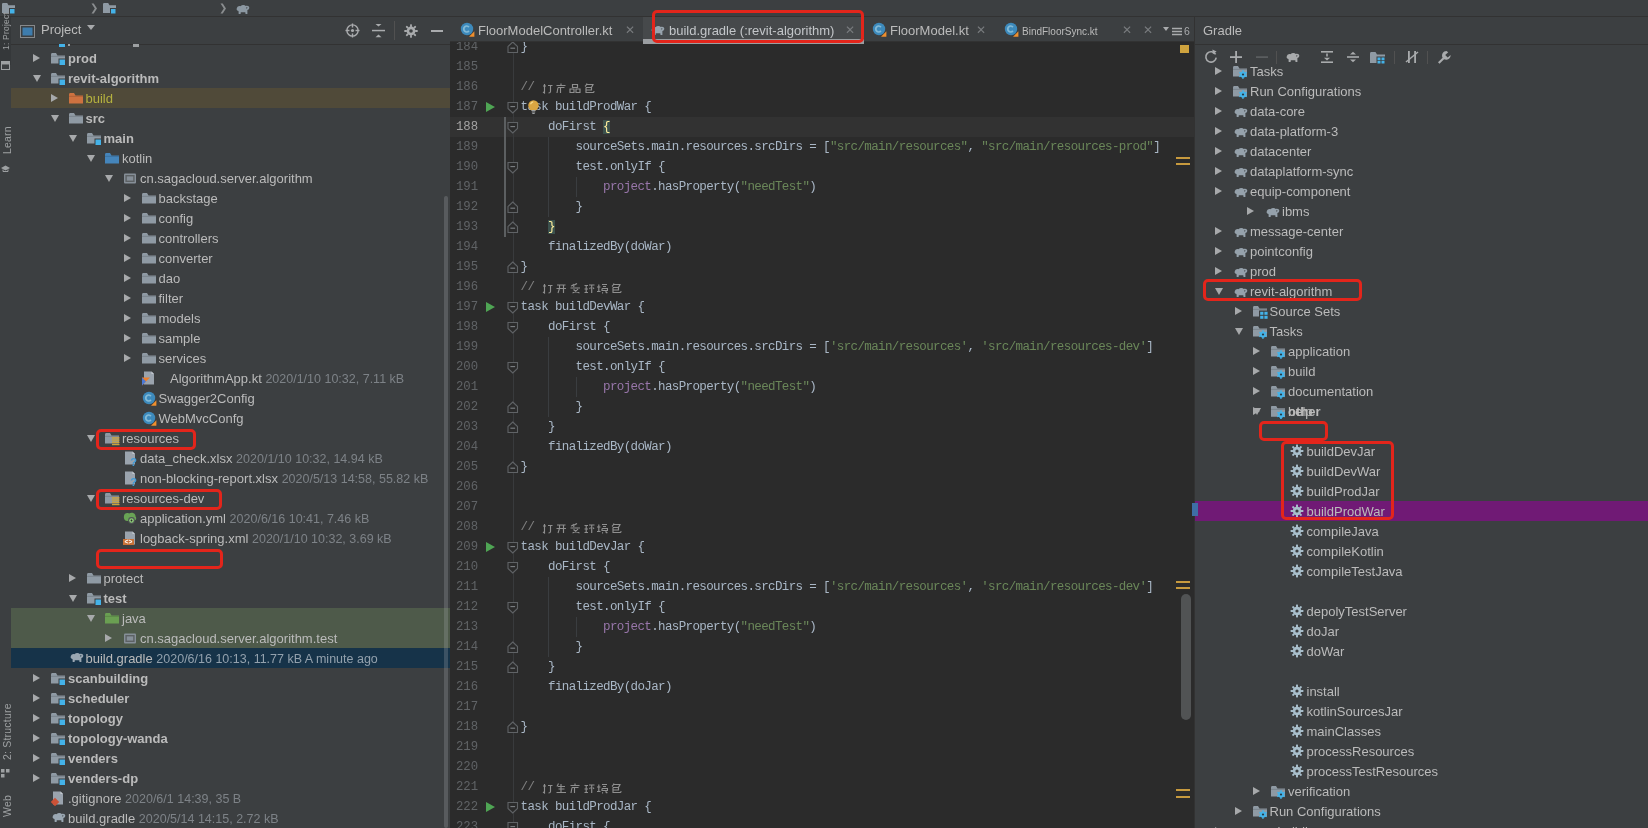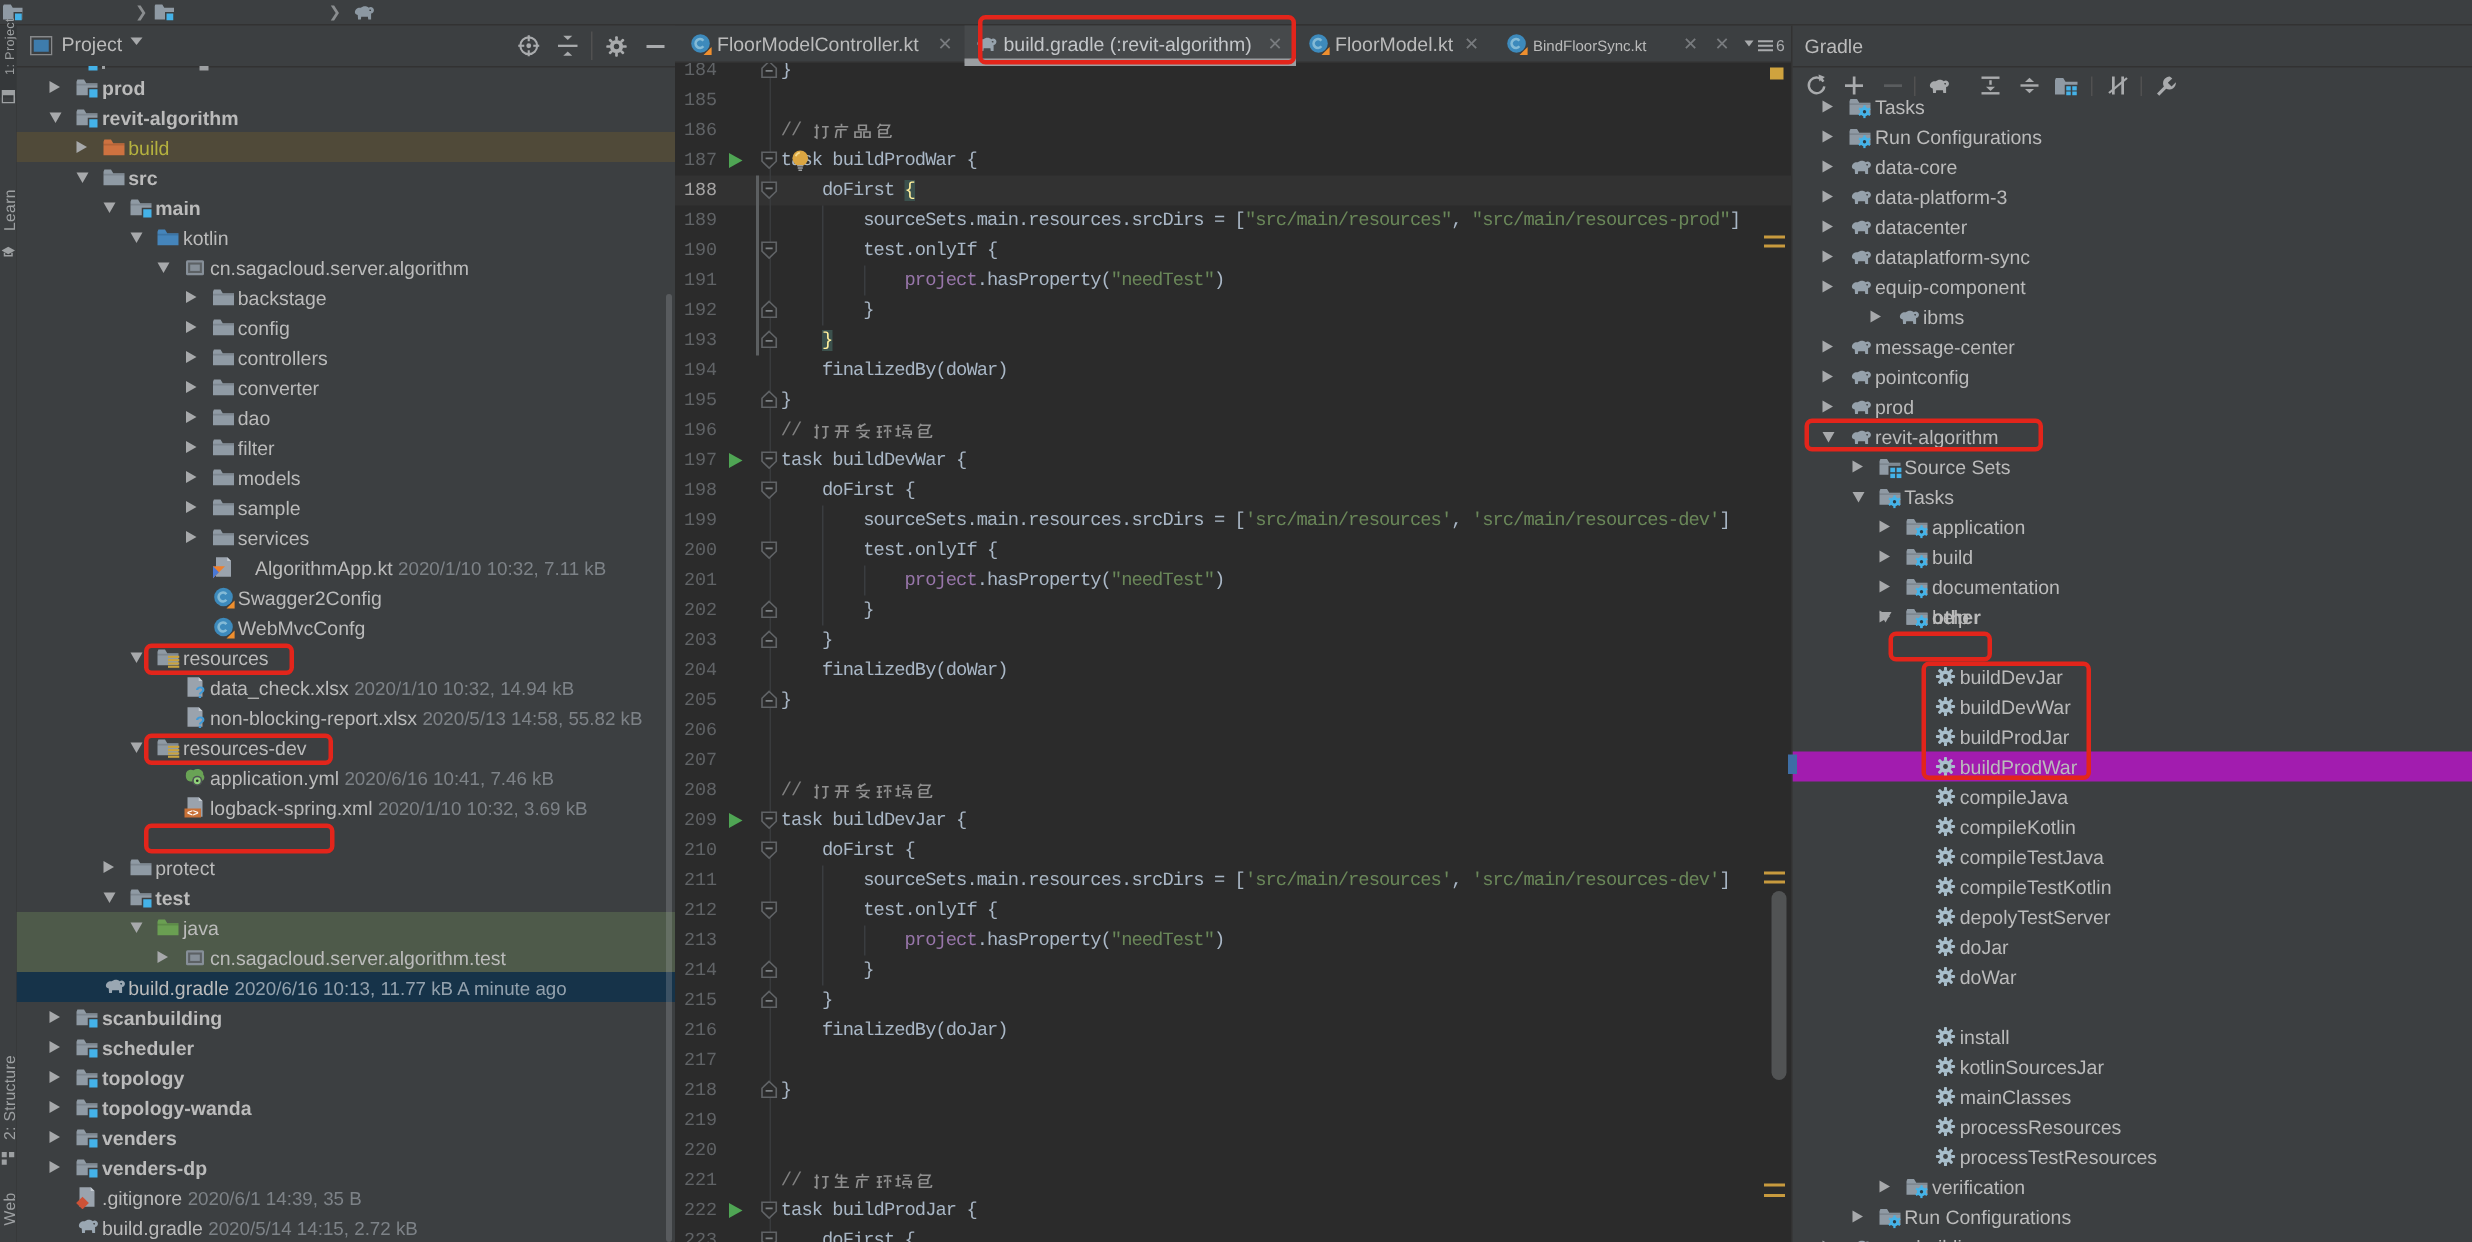--- a/index.html
+++ b/index.html
@@ -1038,21 +1038,21 @@
             <rect x="7" y="1.6" width="2" height="2.6" rx="0.6" fill="#a9bfcc" transform="rotate(45 8 8)"></rect>
             <rect x="7" y="1.6" width="2" height="2.6" rx="0.6" fill="#a9bfcc" transform="rotate(90 8 8)"></rect>
             <rect x="7" y="1.6" width="2" height="2.6" rx="0.6" fill="#a9bfcc" transform="rotate(135 8 8)"></rect>
             <rect x="7" y="1.6" width="2" height="2.6" rx="0.6" fill="#a9bfcc" transform="rotate(180 8 8)"></rect>
             <rect x="7" y="1.6" width="2" height="2.6" rx="0.6" fill="#a9bfcc" transform="rotate(225 8 8)"></rect>
             <rect x="7" y="1.6" width="2" height="2.6" rx="0.6" fill="#a9bfcc" transform="rotate(270 8 8)"></rect>
             <rect x="7" y="1.6" width="2" height="2.6" rx="0.6" fill="#a9bfcc" transform="rotate(315 8 8)"></rect>
           </svg></span>
         <span class="glbl" style="left:111.5px">buildProdJar</span>
       </div>
-      <div class="grow" style="top:484px;background:#a21caf;">
+      <div class="grow" style="top:484px;background:#701a75;">
         <span class="ic" style="left:93.5px"><svg style="" width="16" height="16" viewBox="0 0 16 16">
             <circle cx="8" cy="8" r="4.2" fill="#a9bfcc"></circle>
             <circle cx="8" cy="8" r="1.6" fill="#3c3f41"></circle>
             <rect x="7" y="1.6" width="2" height="2.6" rx="0.6" fill="#a9bfcc" transform="rotate(0 8 8)"></rect>
             <rect x="7" y="1.6" width="2" height="2.6" rx="0.6" fill="#a9bfcc" transform="rotate(45 8 8)"></rect>
             <rect x="7" y="1.6" width="2" height="2.6" rx="0.6" fill="#a9bfcc" transform="rotate(90 8 8)"></rect>
             <rect x="7" y="1.6" width="2" height="2.6" rx="0.6" fill="#a9bfcc" transform="rotate(135 8 8)"></rect>
             <rect x="7" y="1.6" width="2" height="2.6" rx="0.6" fill="#a9bfcc" transform="rotate(180 8 8)"></rect>
             <rect x="7" y="1.6" width="2" height="2.6" rx="0.6" fill="#a9bfcc" transform="rotate(225 8 8)"></rect>
             <rect x="7" y="1.6" width="2" height="2.6" rx="0.6" fill="#a9bfcc" transform="rotate(270 8 8)"></rect>
@@ -1097,35 +1097,20 @@
             <rect x="7" y="1.6" width="2" height="2.6" rx="0.6" fill="#a9bfcc" transform="rotate(0 8 8)"></rect>
             <rect x="7" y="1.6" width="2" height="2.6" rx="0.6" fill="#a9bfcc" transform="rotate(45 8 8)"></rect>
             <rect x="7" y="1.6" width="2" height="2.6" rx="0.6" fill="#a9bfcc" transform="rotate(90 8 8)"></rect>
             <rect x="7" y="1.6" width="2" height="2.6" rx="0.6" fill="#a9bfcc" transform="rotate(135 8 8)"></rect>
             <rect x="7" y="1.6" width="2" height="2.6" rx="0.6" fill="#a9bfcc" transform="rotate(180 8 8)"></rect>
             <rect x="7" y="1.6" width="2" height="2.6" rx="0.6" fill="#a9bfcc" transform="rotate(225 8 8)"></rect>
             <rect x="7" y="1.6" width="2" height="2.6" rx="0.6" fill="#a9bfcc" transform="rotate(270 8 8)"></rect>
             <rect x="7" y="1.6" width="2" height="2.6" rx="0.6" fill="#a9bfcc" transform="rotate(315 8 8)"></rect>
           </svg></span>
         <span class="glbl" style="left:111.5px">compileTestJava</span>
-      </div>
-      <div class="grow" style="top:564px;">
-        <span class="ic" style="left:93.5px"><svg style="" width="16" height="16" viewBox="0 0 16 16">
-            <circle cx="8" cy="8" r="4.2" fill="#a9bfcc"></circle>
-            <circle cx="8" cy="8" r="1.6" fill="#3c3f41"></circle>
-            <rect x="7" y="1.6" width="2" height="2.6" rx="0.6" fill="#a9bfcc" transform="rotate(0 8 8)"></rect>
-            <rect x="7" y="1.6" width="2" height="2.6" rx="0.6" fill="#a9bfcc" transform="rotate(45 8 8)"></rect>
-            <rect x="7" y="1.6" width="2" height="2.6" rx="0.6" fill="#a9bfcc" transform="rotate(90 8 8)"></rect>
-            <rect x="7" y="1.6" width="2" height="2.6" rx="0.6" fill="#a9bfcc" transform="rotate(135 8 8)"></rect>
-            <rect x="7" y="1.6" width="2" height="2.6" rx="0.6" fill="#a9bfcc" transform="rotate(180 8 8)"></rect>
-            <rect x="7" y="1.6" width="2" height="2.6" rx="0.6" fill="#a9bfcc" transform="rotate(225 8 8)"></rect>
-            <rect x="7" y="1.6" width="2" height="2.6" rx="0.6" fill="#a9bfcc" transform="rotate(270 8 8)"></rect>
-            <rect x="7" y="1.6" width="2" height="2.6" rx="0.6" fill="#a9bfcc" transform="rotate(315 8 8)"></rect>
-          </svg></span>
-        <span class="glbl" style="left:111.5px">compileTestKotlin</span>
       </div>
       <div class="grow" style="top:584px;">
         <span class="ic" style="left:93.5px"><svg style="" width="16" height="16" viewBox="0 0 16 16">
             <circle cx="8" cy="8" r="4.2" fill="#a9bfcc"></circle>
             <circle cx="8" cy="8" r="1.6" fill="#3c3f41"></circle>
             <rect x="7" y="1.6" width="2" height="2.6" rx="0.6" fill="#a9bfcc" transform="rotate(0 8 8)"></rect>
             <rect x="7" y="1.6" width="2" height="2.6" rx="0.6" fill="#a9bfcc" transform="rotate(45 8 8)"></rect>
             <rect x="7" y="1.6" width="2" height="2.6" rx="0.6" fill="#a9bfcc" transform="rotate(90 8 8)"></rect>
             <rect x="7" y="1.6" width="2" height="2.6" rx="0.6" fill="#a9bfcc" transform="rotate(135 8 8)"></rect>
             <rect x="7" y="1.6" width="2" height="2.6" rx="0.6" fill="#a9bfcc" transform="rotate(180 8 8)"></rect>

